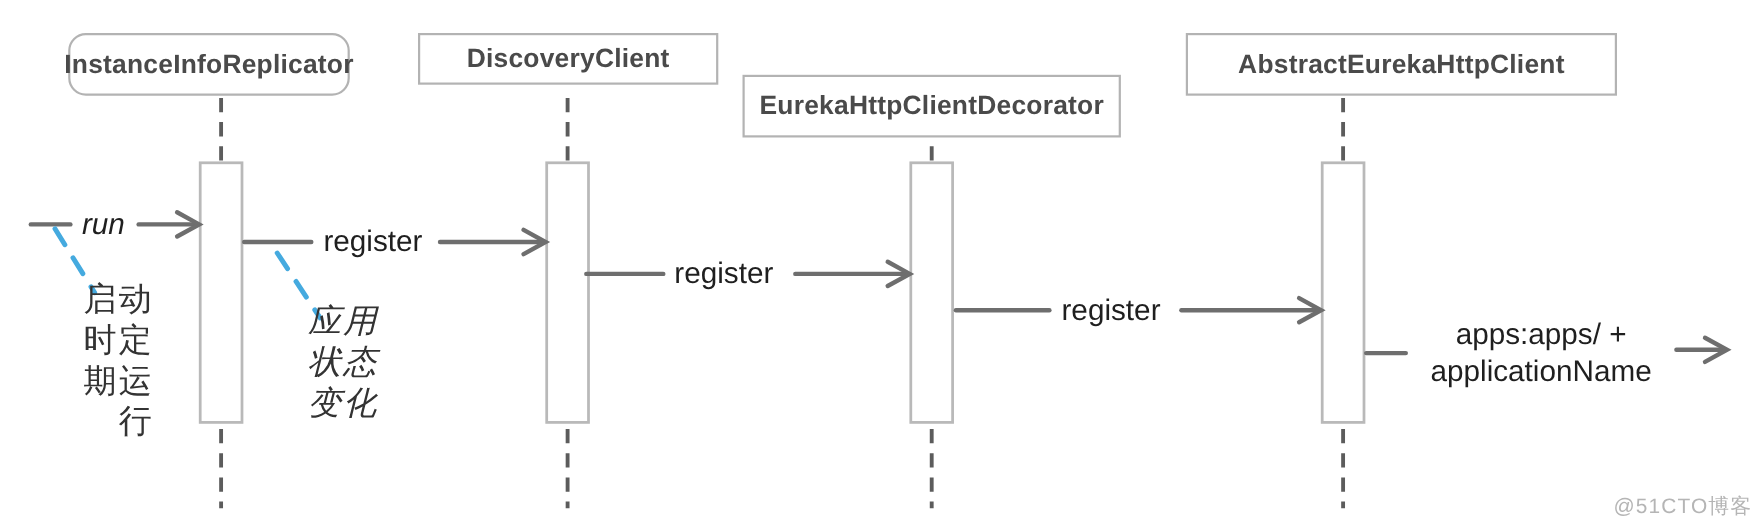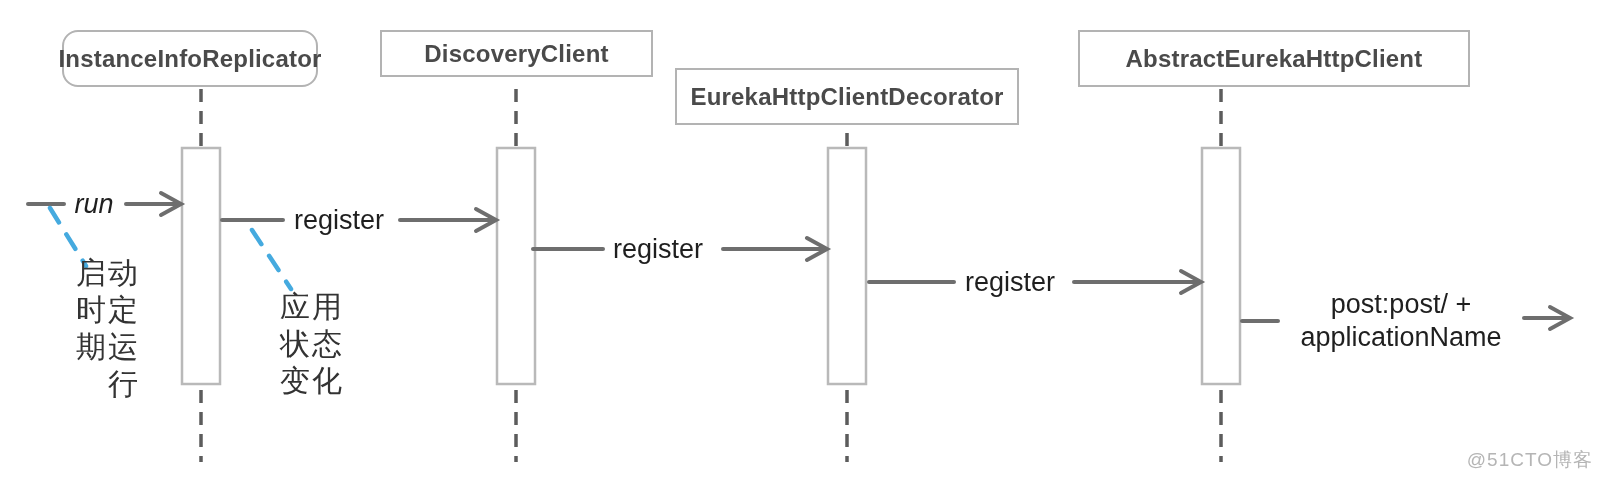--- a/index.html
+++ b/index.html
@@ -97,24 +97,24 @@
       <div class="actor-box" style="left: 62px; top: 30px; width: 256px; height: 57px; border-radius: 16px;">InstanceInfoReplicator</div>
       <div class="actor-box" style="left: 380px; top: 30px; width: 273px; height: 47px;">DiscoveryClient</div>
       <div class="actor-box" style="left: 675px; top: 30px; width: 344px; height: 57px; margin-top: 38px;">EurekaHttpClientDecorator</div>
       <div class="actor-box" style="left: 1054px; top: 30px; width: 392px; height: 57px; margin-left: 24px;">AbstractEurekaHttpClient</div>
     </div>
   <div id="labels-layer">
       <div class="msg-label" style="left: 94px; top: 204px; font-style: italic;">run</div>
       <div class="msg-label" style="left: 339px; top: 220px;">register</div>
       <div class="msg-label" style="left: 658px; top: 249px;">register</div>
       <div class="msg-label" style="left: 1010px; top: 282px;">register</div>
-      <div class="msg-label" style="left: 1401px; top: 321px;">post:post/ +
+      <div class="msg-label" style="left: 1401px; top: 321px;">apps:apps/ +
 applicationName</div>
       <div class="annotation-text" style="left: 108px; top: 254px;">启动
 时定
 期运
 行</div>
-      <div class="annotation-text" style="left: 312px; top: 288px;">应用
+      <div class="annotation-text" style="left: 312px; top: 274px; font-style: italic;">应用
 状态
 变化</div>
     </div>
   <div class="watermark">@51CTO博客</div>
 </div>
 
 </body></html>

